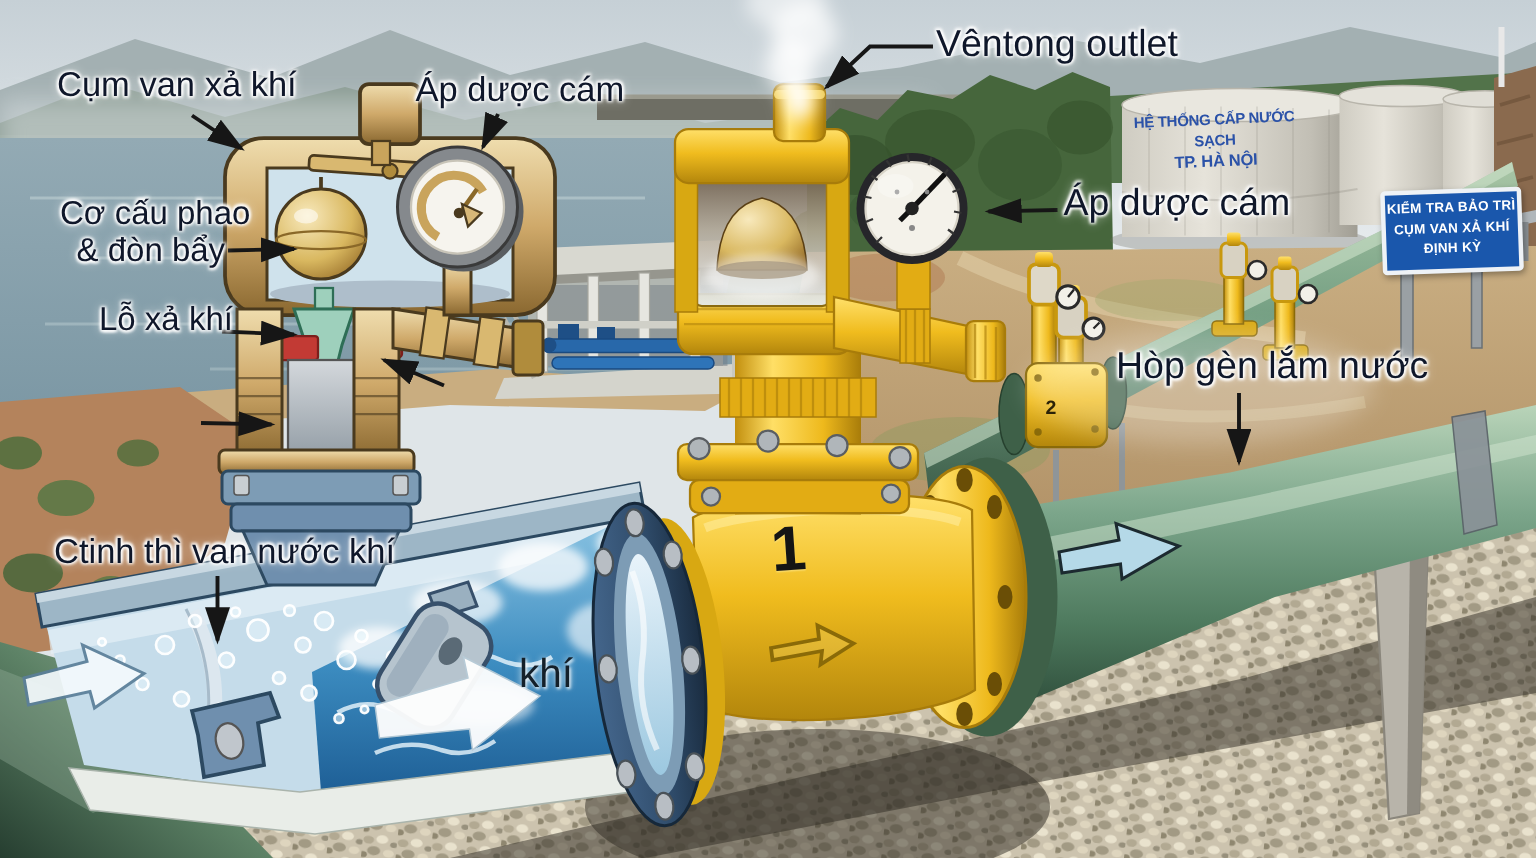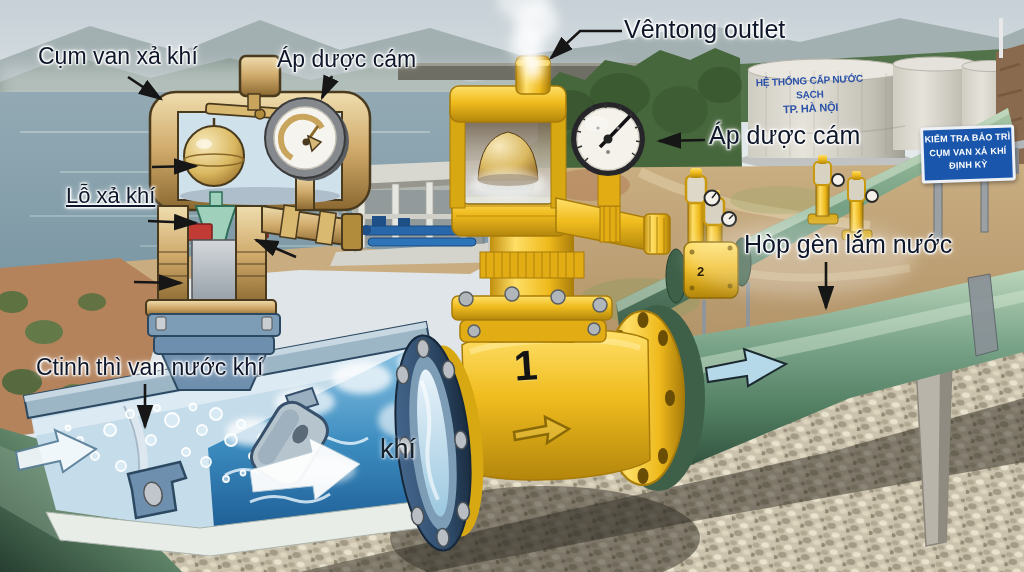--- a/index.html
+++ b/index.html
@@ -7,21 +7,21 @@
          font-family:"Liberation Sans",sans-serif;background:#dfe5e8;}
   .stage svg{position:absolute;left:0;top:0;}
   .lbl{position:absolute;color:#0f172a;font-size:23px;line-height:1.12;white-space:nowrap;
        text-shadow:-1px -1px 2px #fff,1px -1px 2px #fff,-1px 1px 2px #fff,1px 1px 2px #fff,0 0 7px rgba(255,255,255,.95);}
   .lbl.small{font-size:22px;}
   .lbl.big{font-size:25px;}
   .indent{padding-left:11px;}
   .marker1{position:absolute;left:514px;top:342px;font-size:42px;font-weight:bold;color:#141414;
            transform:rotate(-4deg);text-shadow:0 1px 1px rgba(255,240,160,.5);}
   .marker2{position:absolute;left:697px;top:264px;font-size:13px;font-weight:bold;color:#2a2208;}
-  .khi{position:absolute;left:380px;top:434px;font-size:27px;color:#14202a;
+  .khi{position:absolute;left:346px;top:434px;font-size:27px;color:#14202a;
        text-shadow:0 0 5px rgba(255,255,255,.85),1px 1px 2px rgba(255,255,255,.8);}
   .tanktext{position:absolute;left:742px;top:74px;width:136px;text-align:center;color:#2b52a8;
             font-weight:bold;font-size:10px;line-height:1.35;transform:rotate(-2.5deg);letter-spacing:-0.2px;}
   .tanktext .l2{font-size:11px;}
   .signpanel{position:absolute;left:921px;top:126px;width:88px;height:47px;background:#1a57ac;
              border:3px solid #eef2f6;border-radius:3px;transform:rotate(-2deg);
              box-shadow:1px 2px 4px rgba(0,0,0,.35);color:#fff;font-weight:bold;
              font-size:9px;line-height:1.5;text-align:center;padding-top:3px;letter-spacing:.2px;}
 </style>
 </head>
@@ -503,21 +503,25 @@
   <line x1="145" y1="384" x2="145" y2="427" marker-end="url(#ah)"></line>
   <polyline points="622,31 580,31 551,58" marker-end="url(#ah)"></polyline>
   <line x1="705" y1="140" x2="659" y2="141" marker-end="url(#ah)"></line>
   <line x1="826" y1="262" x2="826" y2="308" marker-end="url(#ah)"></line>
 </g>
 </svg>
 
 <div class="lbl" style="left:38px;top:44px;">Cụm van xả khí</div>
 <div class="lbl" style="left:277px;top:47px;">Áp dược cám</div>
 <div class="lbl big" style="left:624px;top:15px;">Vêntong outlet</div>
-<div class="lbl small" style="left:66px;top:184px;text-decoration:underline;">Lỗ xả khí</div>
+<div class="lbl small" style="left:40px;top:130px;">
+  <div>Cơ cấu phao</div>
+  <div class="indent">&amp; đòn bẩy</div>
+</div>
+<div class="lbl small" style="left:66px;top:201px;">Lỗ xả khí</div>
 <div class="lbl" style="left:36px;top:355px;">Ctinh thì van nước khí</div>
 <div class="lbl big" style="left:709px;top:121px;">Áp dược cám</div>
 <div class="lbl big" style="left:744px;top:230px;">Hòp gèn lắm nước</div>
 <div class="khi">khí</div>
 <div class="marker1">1</div>
 <div class="marker2">2</div>
 
 <div class="tanktext">
   <div>HỆ THỐNG CẤP NƯỚC SẠCH</div>
   <div class="l2">TP. HÀ NỘI</div>

